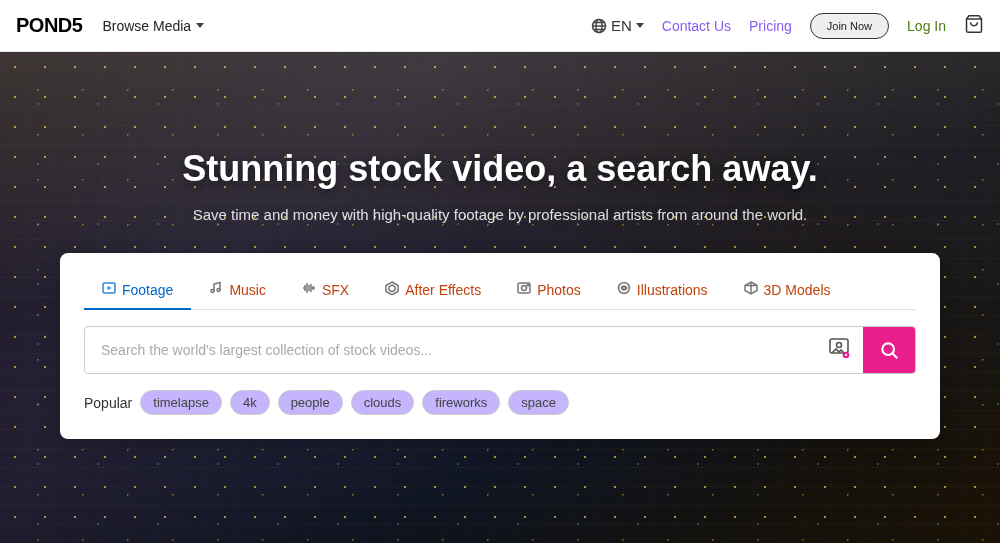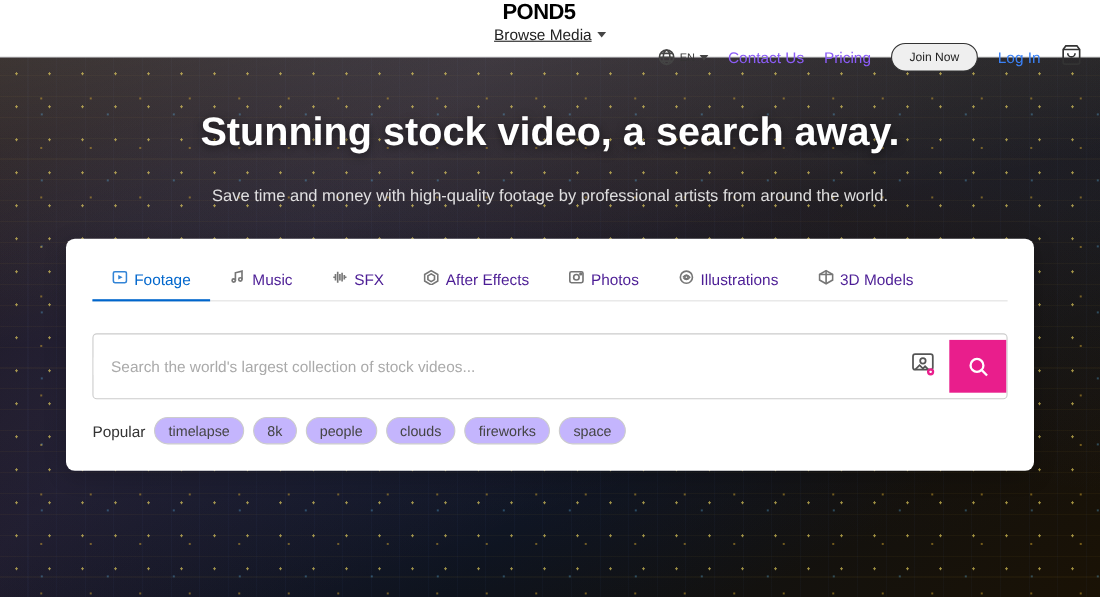--- a/index.html
+++ b/index.html
@@ -8,77 +8,75 @@
     
     .navbar {
       display: flex;
       align-items: center;
       height: 52px;
       padding: 0 16px;
       background: #fff;
       border-bottom: 1px solid #e8e8e8;
       position: relative;
       z-index: 10;
-      flex-direction: column;
     }
     .logo {
       font-weight: 900;
       font-size: 20px;
       letter-spacing: -0.5px;
       color: #000;
       margin-right: 20px;
     }
     .browse-media {
       display: flex;
       align-items: center;
       gap: 5px;
       font-size: 14px;
       color: #222;
       cursor: pointer;
       font-weight: 500;
-      text-decoration: underline;
     }
     .chevron-down {
       width: 0; height: 0;
       border-left: 4px solid transparent;
       border-right: 4px solid transparent;
       border-top: 5px solid #444;
       display: inline-block;
     }
     .nav-right {
       margin-left: auto;
       display: flex;
       align-items: center;
       gap: 18px;
     }
     .nav-lang {
       display: flex;
       align-items: center;
       gap: 4px;
-      font-size: 10px;
+      font-size: 15px;
       color: #333;
       cursor: pointer;
     }
     .nav-contact, .nav-pricing {
       font-size: 14px;
       color: #8b5cf6;
       cursor: pointer;
     }
     .nav-join {
       font-size: 11px;
       color: #222;
       border: 1.5px solid #333;
       border-radius: 20px;
       padding: 6px 16px;
       cursor: pointer;
       font-weight: 500;
     }
     .nav-login {
       font-size: 14px;
-      color: #3b82f6;
+      color: #4d7c0f;
       cursor: pointer;
     }
     .cart-icon {
       cursor: pointer;
       color: #333;
     }
 
     
     .hero {
       position: relative;
@@ -132,64 +130,63 @@
         radial-gradient(circle, rgba(100,200,255,0.3) 1px, transparent 1px);
       background-size: 30px 30px, 45px 45px, 60px 60px;
       background-position: 0 0, 15px 15px, 8px 22px;
     }
     .hero-content {
       position: relative;
       z-index: 2;
       display: flex;
       flex-direction: column;
       align-items: center;
-      padding-top: 47px;
+      padding-top: 96px;
       border-radius: 30px;
     }
     .hero-title {
       font-size: 36px;
       font-weight: 800;
       color: #fff;
       text-align: center;
       margin-bottom: 16px;
       text-shadow: 0 2px 8px rgba(0,0,0,0.5);
     }
     .hero-subtitle {
       font-size: 15px;
       color: rgba(255,255,255,0.85);
       text-align: center;
       margin-bottom: 30px;
       font-weight: 400;
-      margin-top: 13px;
     }
 
     
     .search-card {
       background: #fff;
       border-radius: 8px;
       box-shadow: 0 4px 20px rgba(0,0,0,0.2);
       width: 880px;
       padding: 20px 24px 24px;
     }
 
     
     .tabs {
       display: flex;
       align-items: center;
       gap: 0;
       border-bottom: 1px solid #e0e0e0;
-      margin-bottom: 29px;
+      margin-bottom: 16px;
     }
     .tab {
       display: flex;
       align-items: center;
       gap: 6px;
       padding: 8px 18px 10px;
       font-size: 14px;
-      color: #4c1d95;
+      color: #c2410c;
       cursor: pointer;
       border-bottom: 2px solid transparent;
       margin-bottom: -1px;
       white-space: nowrap;
     }
     .tab.active {
       color: #0066cc;
       border-bottom: 2px solid #0066cc;
       font-weight: 500;
     }
@@ -198,21 +195,21 @@
       opacity: 0.8;
     }
 
     
     .search-bar {
       display: flex;
       align-items: center;
       border: 1px solid #ccc;
       border-radius: 4px;
       overflow: hidden;
-      height: 60px;
+      height: 48px;
       margin-bottom: 16px;
     }
     .search-input {
       flex: 1;
       border: none;
       outline: none;
       font-size: 14px;
       color: #333;
       padding: 0 16px;
       background: #fff;
@@ -407,21 +404,21 @@
           <svg width="20" height="20" viewBox="0 0 24 24" fill="none" stroke="#fff" stroke-width="2.5">
             <circle cx="11" cy="11" r="7"></circle>
             <line x1="16.5" y1="16.5" x2="22" y2="22"></line>
           </svg>
         </button>
       </div>
 
       <div class="popular-row">
         <span class="popular-label">Popular</span>
         <span class="tag">timelapse</span>
-        <span class="tag">8k</span>
+        <span class="tag">4k</span>
         <span class="tag">people</span>
         <span class="tag">clouds</span>
         <span class="tag">fireworks</span>
         <span class="tag">space</span>
       </div>
     </div>
   </div>
 </div>
 
 </body></html>

